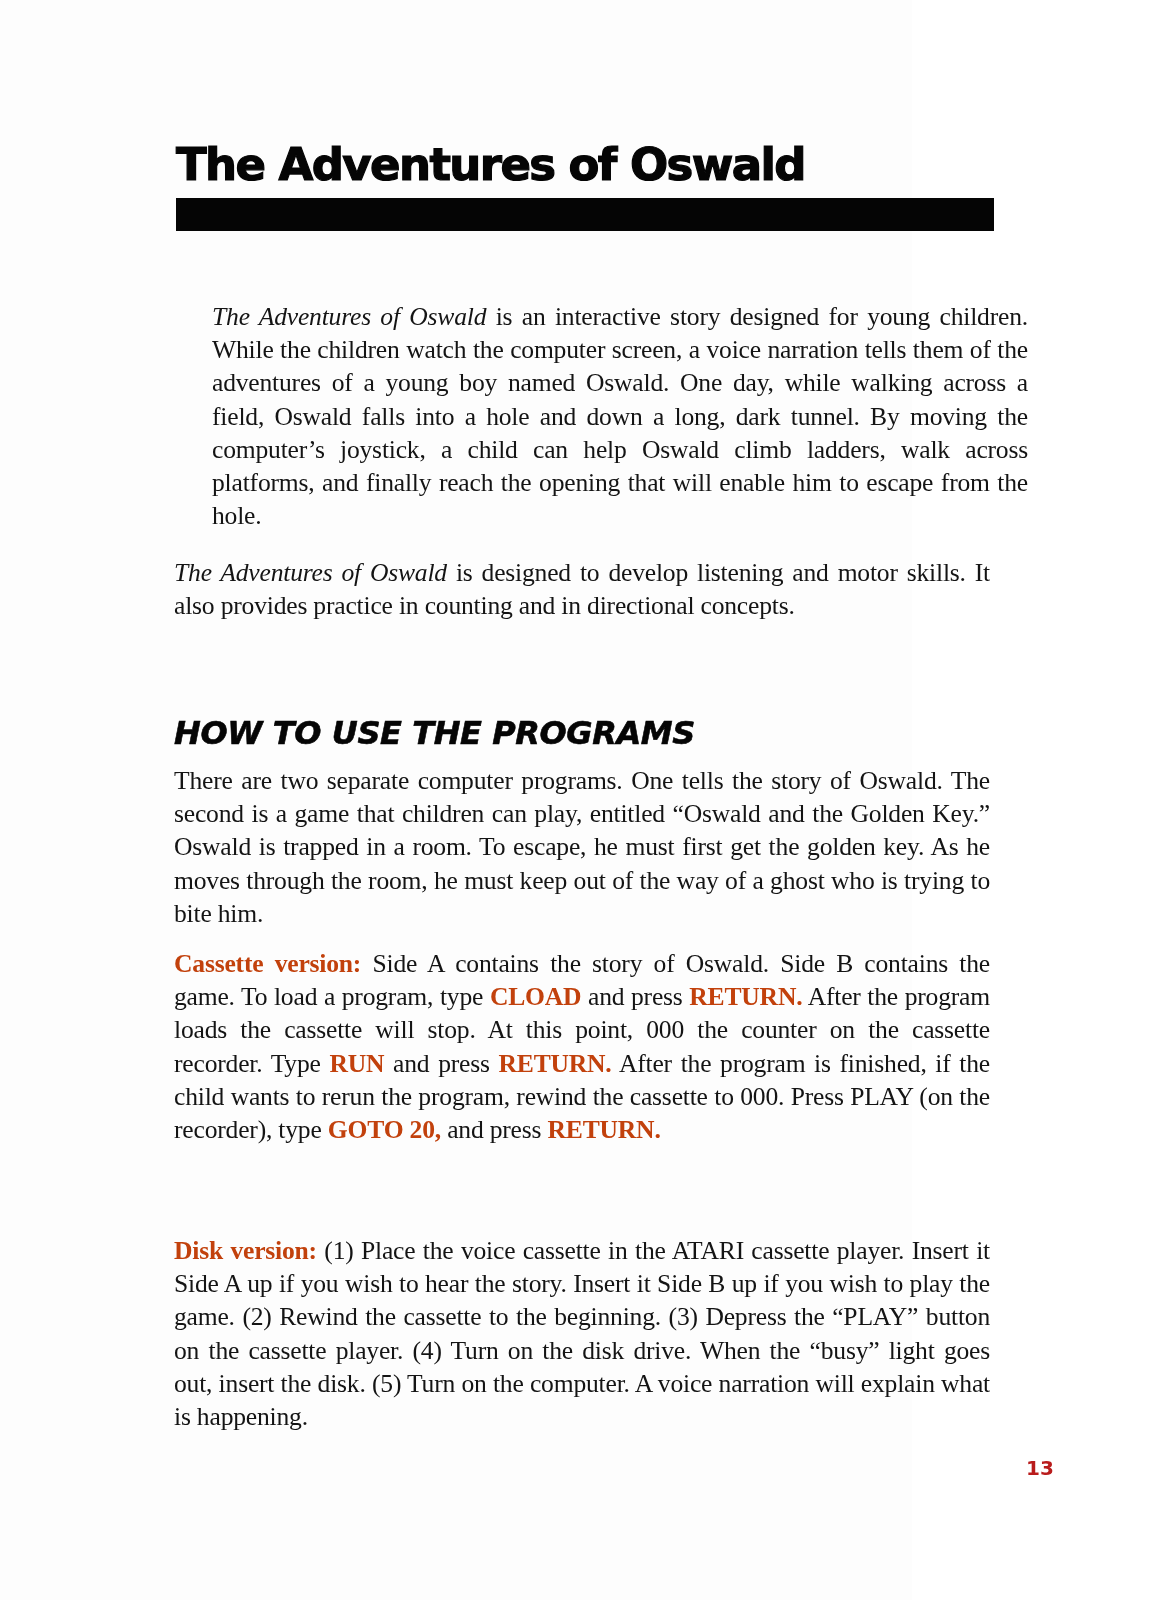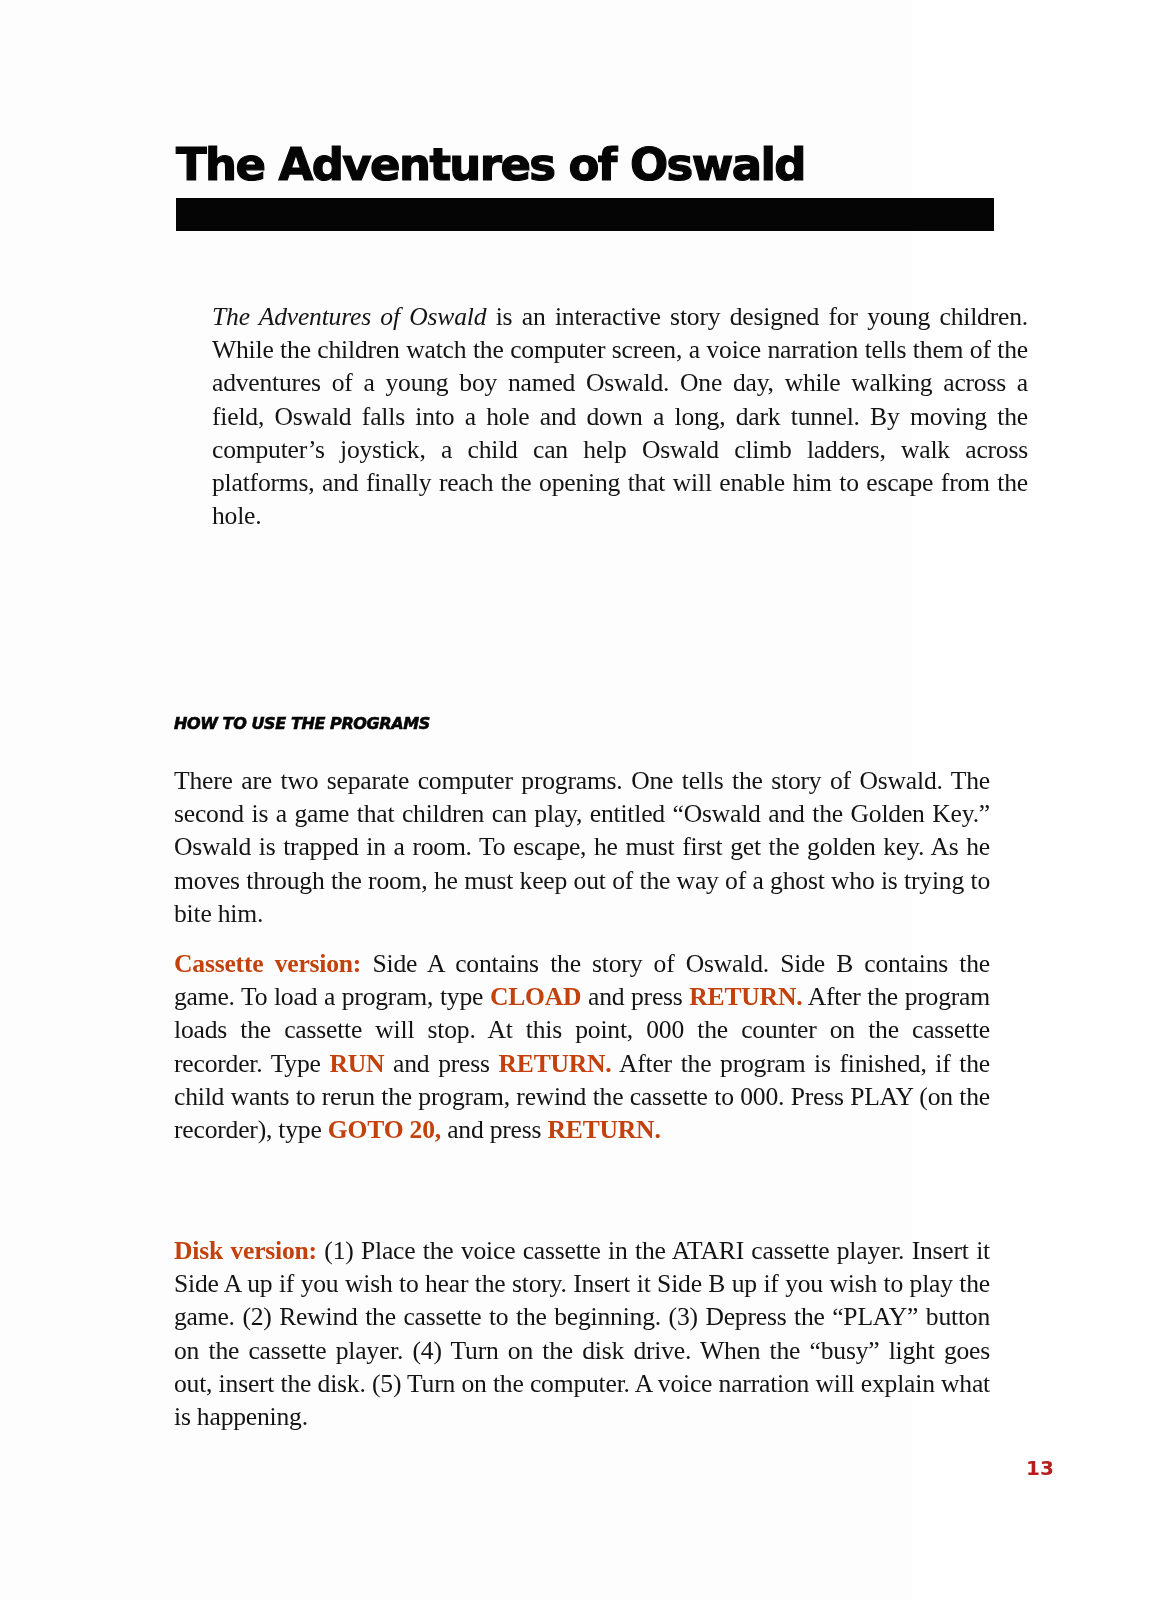--- a/index.html
+++ b/index.html
@@ -19,38 +19,39 @@
   }
   .body-text i { font-style: italic; }
   .body-text b { font-weight: bold; color: #c2410c; }
   .p1 { top: 300px; margin-left: 38px; }
   .p2 { top: 556px; }
   .p3 { top: 764px; font-family: Liberation Serif, serif; }
   .p4 { top: 947px; }
   .p5 { top: 1194px; margin-top: 40px; }
   .section-heading {
     position: absolute; left: 174px; top: 714px; margin: 0;
-    font-family: "DejaVu Sans", sans-serif; font-weight: 900; font-size: 16px;
+    font-family: "DejaVu Sans", sans-serif; font-weight: 900; font-size: 32px;
     font-style: italic; letter-spacing: -0.4px; color: #050505; text-align: right;
     -webkit-text-stroke: 0.6px #050505;
   }
   .page-number {
     position: absolute; left: 1026px; top: 1456px;
     font-family: "DejaVu Sans", sans-serif; font-weight: 900; font-size: 20px; color: #b91c1c;
   }
 </style>
 </head>
 <body>
 
 <div class="page">
   <h1 class="title">The Adventures of Oswald</h1>
   <div class="title-bar"></div>
 
   <p class="body-text p1"><i>The Adventures of Oswald</i><span> is an interactive story designed for young children. While the children watch the computer screen, a voice narration tells them of the adventures of a young boy named Oswald. One day, while walking across a field, Oswald falls into a hole and down a long, dark tunnel. By moving the computer’s joystick, a child can help Oswald climb ladders, walk across platforms, and finally reach the opening that will enable him to escape from the hole.</span></p>
 
+  <p class="body-text p2"><i>The Adventures of Oswald</i><span> is designed to develop listening and motor skills. It also provides practice in counting and in directional concepts.</span></p>
 
   <h2 class="section-heading">HOW TO USE THE PROGRAMS</h2>
 
   <p class="body-text p3">There are two separate computer programs. One tells the story of Oswald. The second is a game that children can play, entitled “Oswald and the Golden Key.” Oswald is trapped in a room. To escape, he must first get the golden key. As he moves through the room, he must keep out of the way of a ghost who is trying to bite him.</p>
 
   <p class="body-text p4"><b>Cassette version:</b><span> Side A contains the story of Oswald. Side B contains the game. To load a program, type </span><b>CLOAD</b><span> and press </span><b>RETURN.</b><span> After the program loads the cassette will stop. At this point, 000 the counter on the cassette recorder. Type </span><b>RUN</b><span> and press </span><b>RETURN.</b><span> After the program is finished, if the child wants to rerun the program, rewind the cassette to 000. Press PLAY (on the recorder), type </span><b>GOTO 20,</b><span> and press </span><b>RETURN.</b></p>
 
   <p class="body-text p5"><b>Disk version:</b><span> (1) Place the voice cassette in the ATARI cassette player. Insert it Side A up if you wish to hear the story. Insert it Side B up if you wish to play the game. (2) Rewind the cassette to the beginning. (3) Depress the “PLAY” button on the cassette player. (4) Turn on the disk drive. When the “busy” light goes out, insert the disk. (5) Turn on the computer. A voice narration will explain what is happening.</span></p>
 
   <div class="page-number">13</div>

